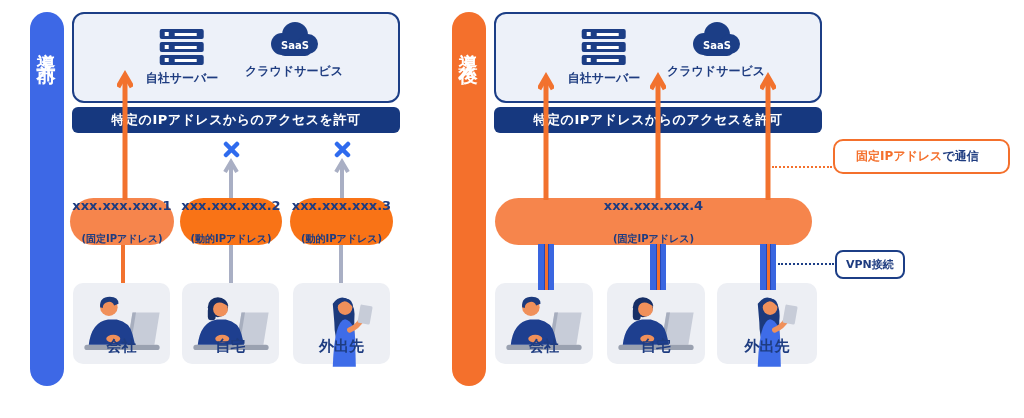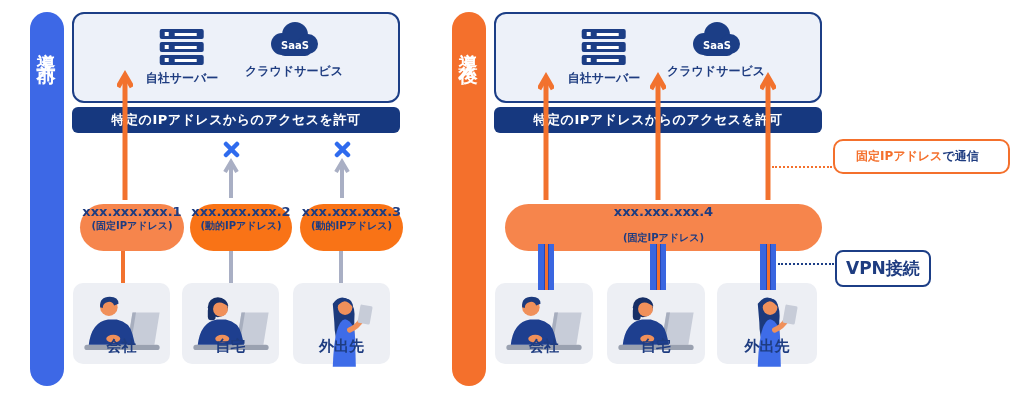--- a/index.html
+++ b/index.html
@@ -32,22 +32,22 @@
   .cloud-icon{margin-top:6px;}
 
   
   .access-bar{position:absolute;top:107px;width:328px;height:26px;background:#16387F;
     border-radius:6px;color:#fff;font-size:13px;font-weight:bold;display:flex;
     align-items:center;justify-content:center;letter-spacing:.5px;z-index:2;white-space:nowrap;}
   .access-bar.before{left:72px;}
   .access-bar.after{left:494px;}
 
   
-  .pill{position:absolute;top:204px;height:47px;border-radius:24px;display:flex;
-    flex-direction:column;align-items:center;justify-content:flex-start;color:#1E3C80;z-index:4;margin-left:10px;}
+  .pill{position:absolute;top:198px;height:47px;border-radius:24px;display:flex;
+    flex-direction:column;align-items:center;justify-content:space-between;color:#1E3C80;z-index:4;}
   .pill .addr{font-size:13px;font-weight:bold;line-height:1.25;}
   .pill .typ{font-size:10px;font-weight:bold;line-height:1.2;}
   .pill.fixed{background:#F6854C;}
   .pill.dynamic{background:#f97316;}
 
   
   .card{position:absolute;top:283px;width:97px;height:81px;background:#EDEFF4;
     border-radius:10px;z-index:3;}
   .card .clabel{position:absolute;bottom:8px;width:100%;text-align:center;
     font-size:15px;font-weight:bold;color:#1E3C80;}
@@ -61,21 +61,21 @@
     background:linear-gradient(90deg,#3A66E0 0 6px,#2847B5 6px 7px,#F4702C 7px 10px,#2847B5 10px 11px,#3A66E0 11px 16px);}
   svg.arrow{position:absolute;z-index:5;}
   svg.xmark{position:absolute;z-index:6;}
 
   
   .note{position:absolute;left:833px;top:139px;width:177px;box-sizing:border-box;
     background:#fff;border:2px solid #F4702C;border-radius:10px;padding:6px 8px;
     font-size:12px;font-weight:bold;color:#1E3C80;line-height:1.55;white-space:nowrap;z-index:7;}
   .note .hl{color:#F4702C;padding-left:13px;}
   .vpn-tag{position:absolute;left:835px;top:250px;background:#fff;border:2px solid #1C3E86;
-    border-radius:8px;padding:5px 9px;font-size:17px;font-weight:bold;color:#1E3C80;
+    border-radius:8px;padding:5px 9px;font-size:11px;font-weight:bold;color:#1E3C80;
     white-space:nowrap;z-index:7;}
   .dotline{position:absolute;height:0;z-index:6;}
   .dotline.orange{left:772px;top:166px;width:60px;border-top:2px dotted #F4702C;}
   .dotline.navy{left:778px;top:263px;width:56px;border-top:2px dotted #1C3E86;}
 </style>
 </head>
 <body>
 
 <div class="vbar before">
   <span class="vtxt">導入前</span>

